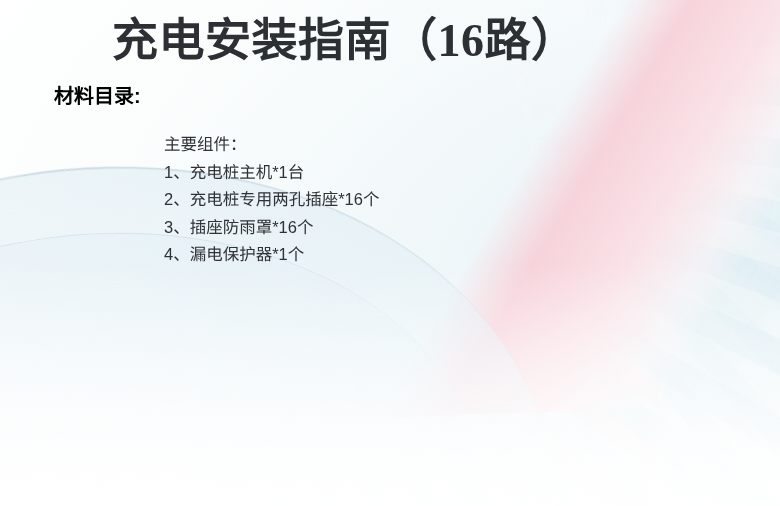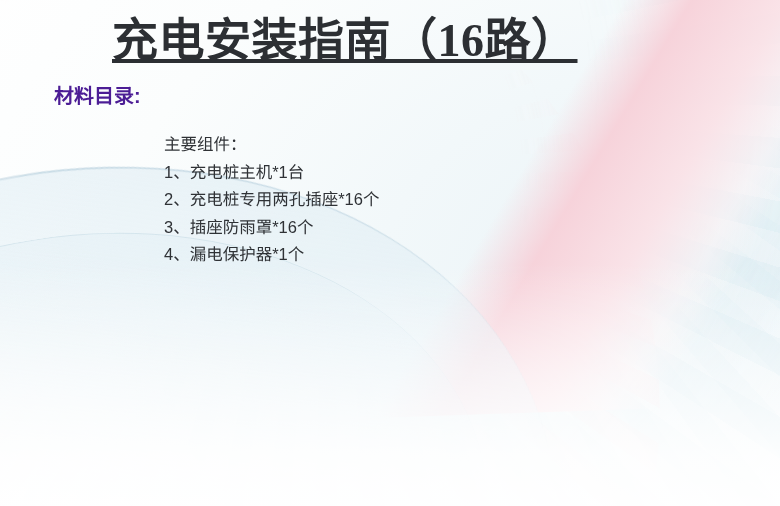--- a/index.html
+++ b/index.html
@@ -144,32 +144,31 @@
     position: absolute;
     left: 112px;
     top: 12px;
     font-family: "Liberation Serif", "DejaVu Serif", serif;
     font-weight: 700;
     font-size: 46px;
     line-height: 58px;
     letter-spacing: 0.5px;
     color: #2c2f33;
     white-space: nowrap;
-    text-decoration: underline;
   }
 
   #section-heading {
     position: absolute;
     left: 54px;
     top: 83px;
     font-family: "Liberation Sans", "DejaVu Sans", sans-serif;
     font-weight: 700;
     font-size: 20px;
     line-height: 26px;
-    color: #4c1d95;
+    color: #000000;
     white-space: nowrap;
   }
 
   .text-block {
     position: absolute;
     left: 120px;
     font-family: "Liberation Sans", "DejaVu Sans", sans-serif;
     font-weight: 400;
     font-size: 16.5px;
     line-height: 27.5px;

